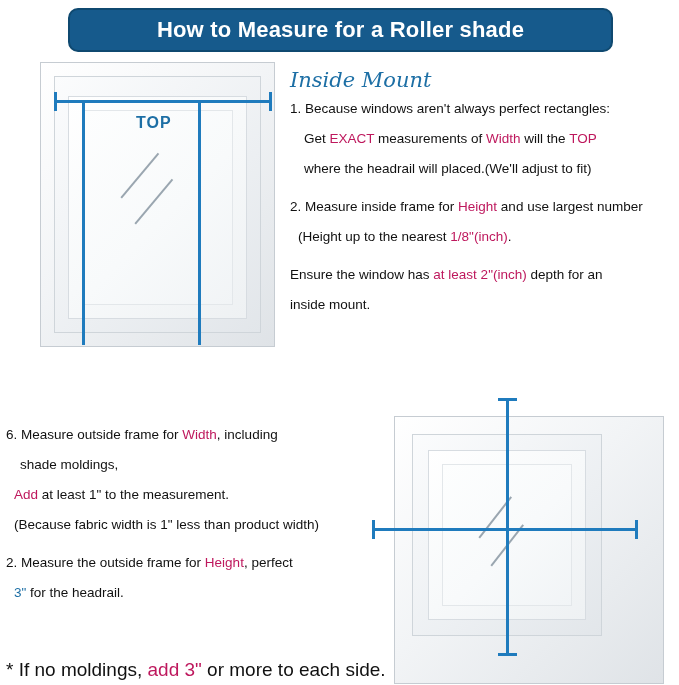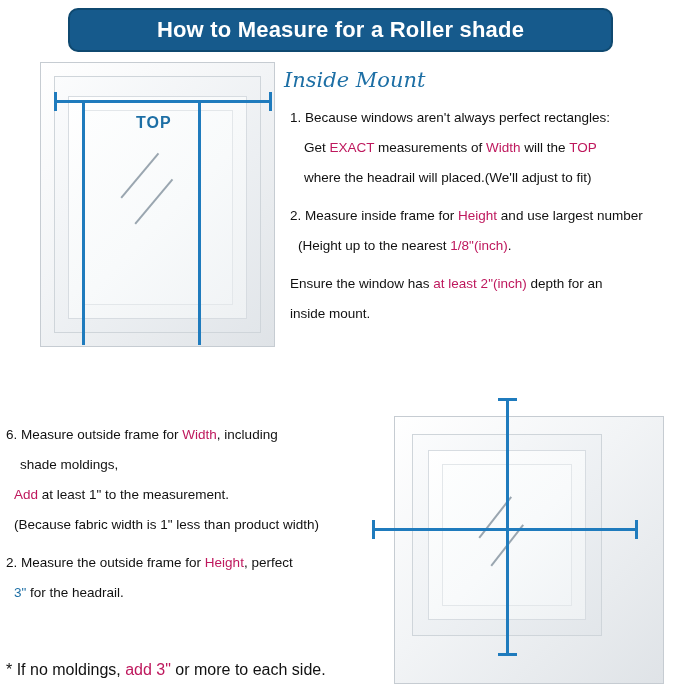--- a/index.html
+++ b/index.html
@@ -45,41 +45,41 @@
 
   
   .section-heading {
     position: absolute;
     font-family: "DejaVu Serif", serif;
     font-style: italic;
     font-size: 21px;
     color: #1d6fa5;
     white-space: nowrap;
   }
-  #inside-heading { left: 284px; top: 68px; }
+  #inside-heading { left: 290px; top: 68px; }
   #outside-heading { left: 8px; top: 379px; }
 
   
   .text-block {
     position: absolute;
     font-size: 13.5px;
     line-height: 30px;
     color: #111111;
     white-space: nowrap;
   }
   .text-block .pink { color: #be185d; }
   .text-block .blue { color: #1d6fa5; }
   .text-block .indent1 { display: block; padding-left: 14px; }
   .text-block .indent2 { display: block; padding-left: 8px; }
   .text-block .line { display: block; }
   .text-block .gap { display: block; height: 8px; }
 
-  #inside-text { left: 290px; top: 103px; width: 390px; }
+  #inside-text { left: 290px; top: 94px; width: 390px; }
   #outside-text { left: 6px; top: 420px; width: 330px; }
-  #outside-note { left: 6px; top: 655px; font-size: 16px; }
+  #outside-note { left: 6px; top: 655px; font-size: 19px; }
 
   
   .window {
     position: absolute;
     background: #ffffff;
   }
   .frame-outer {
     position: absolute;
     left: 0; top: 0;
     width: 100%; height: 100%;

